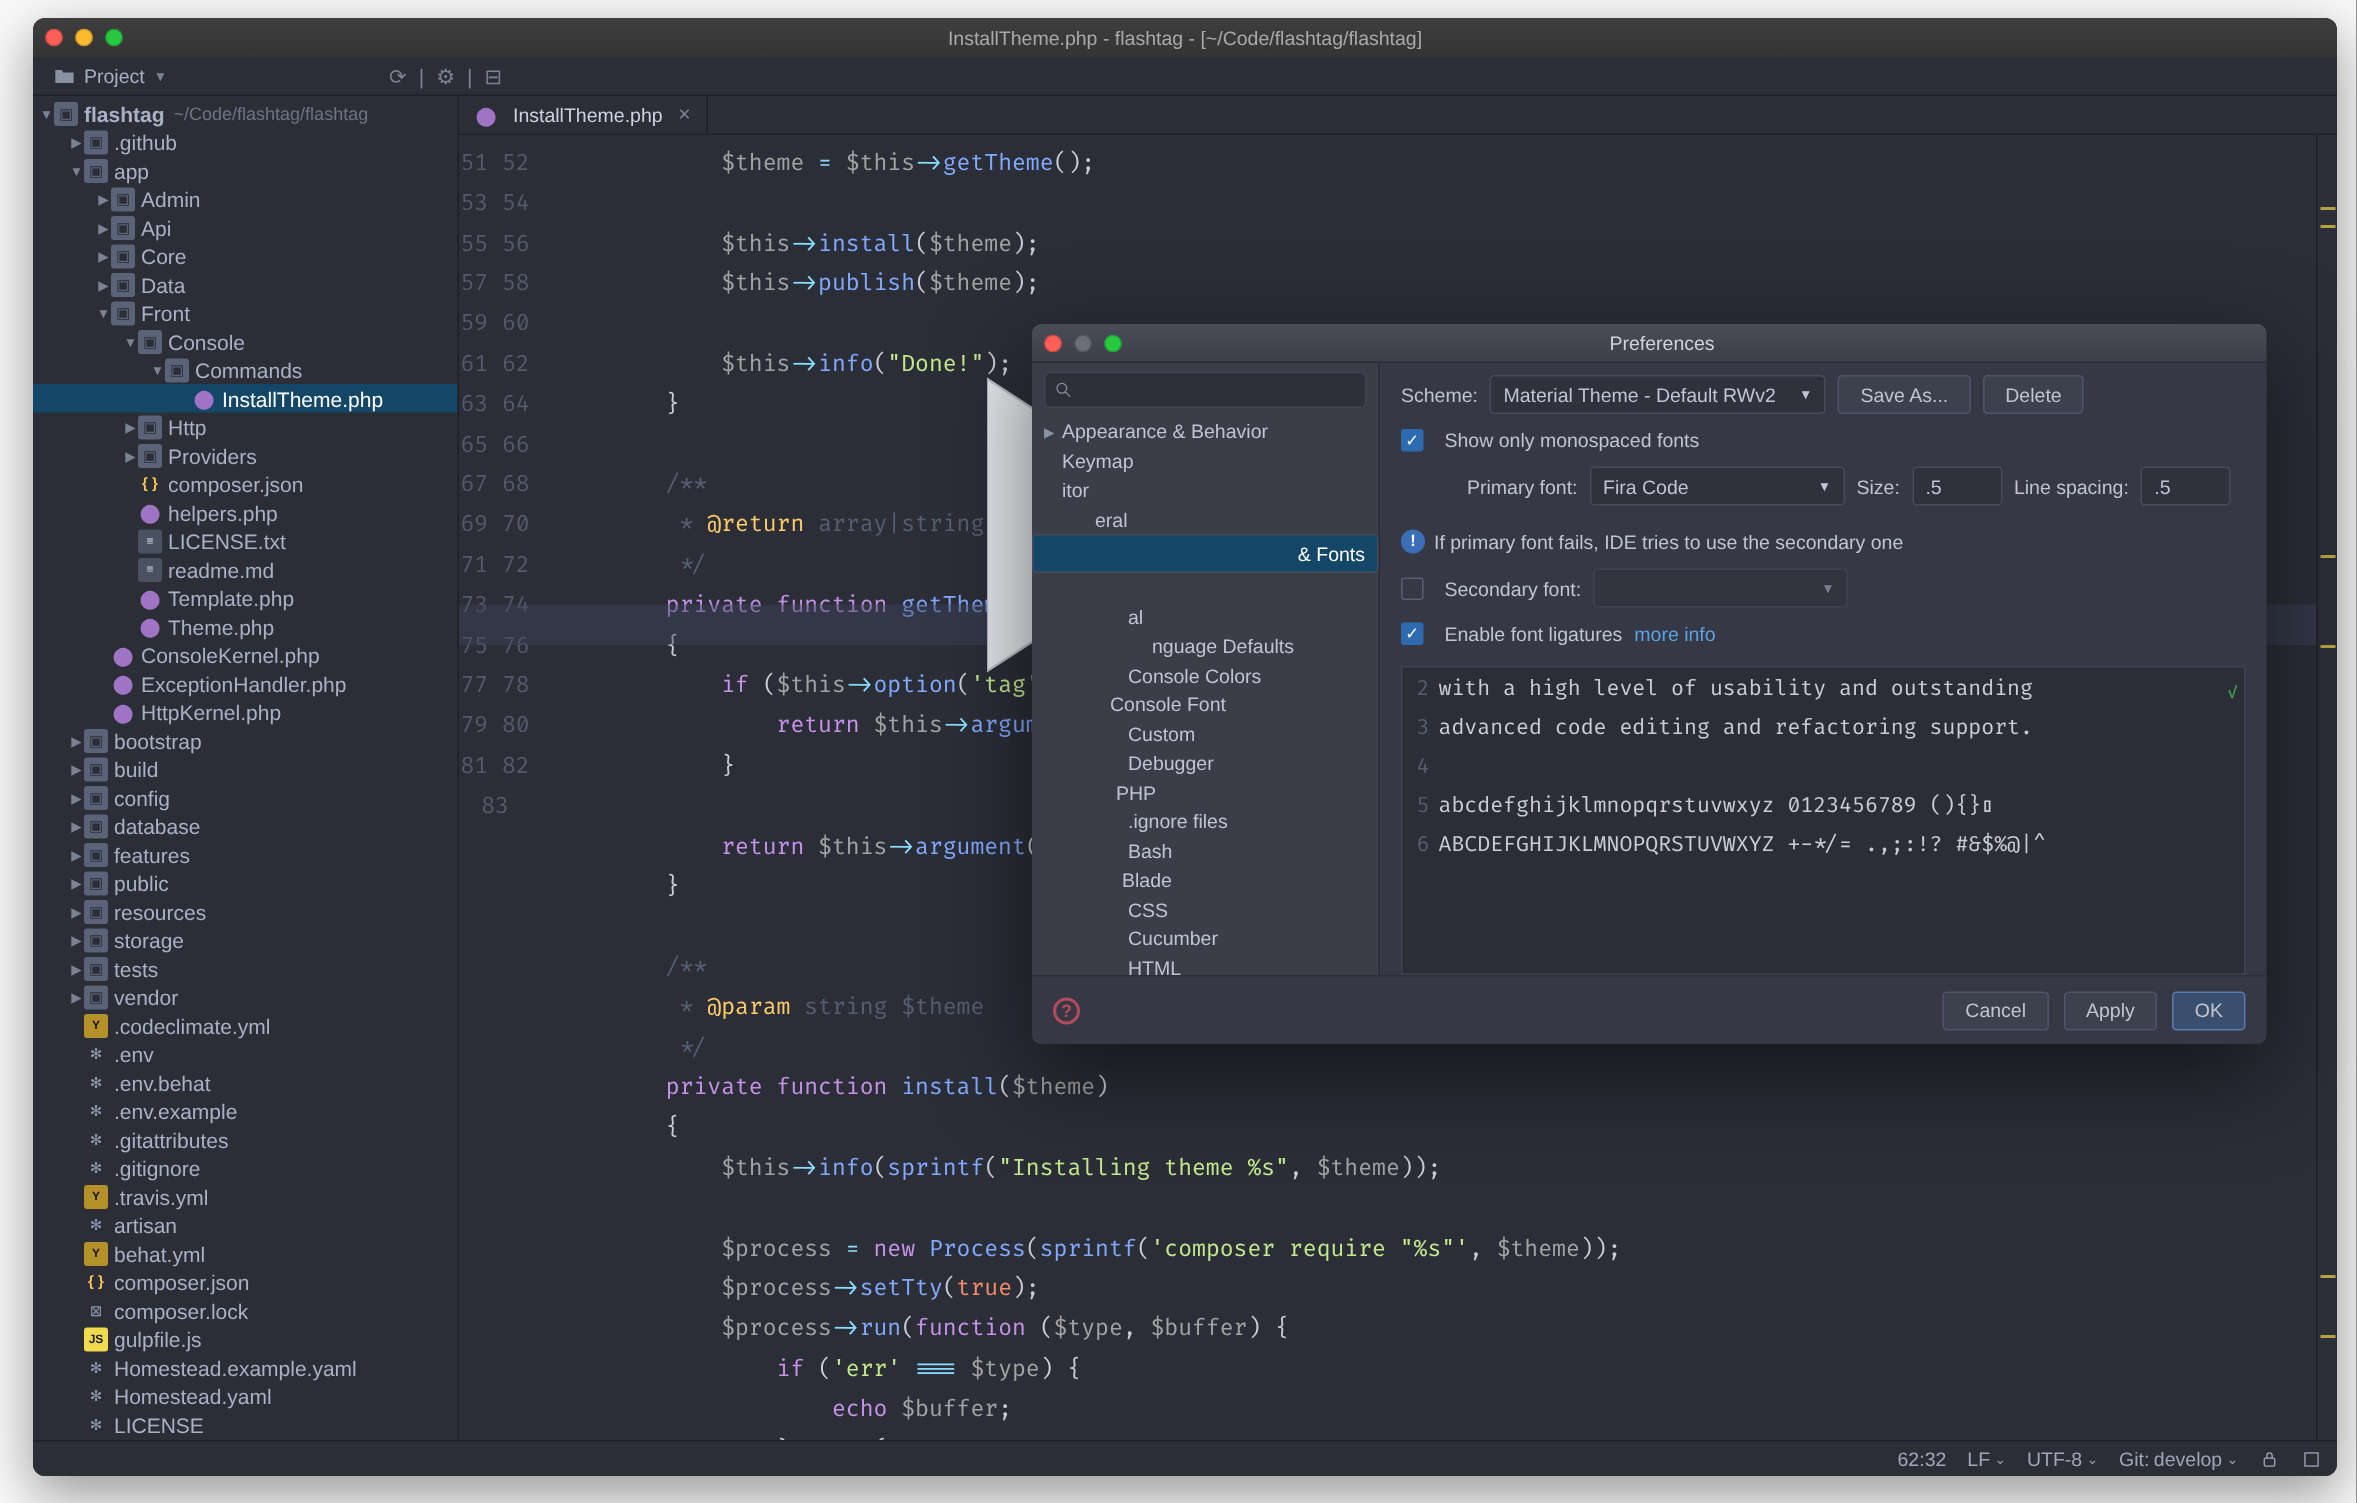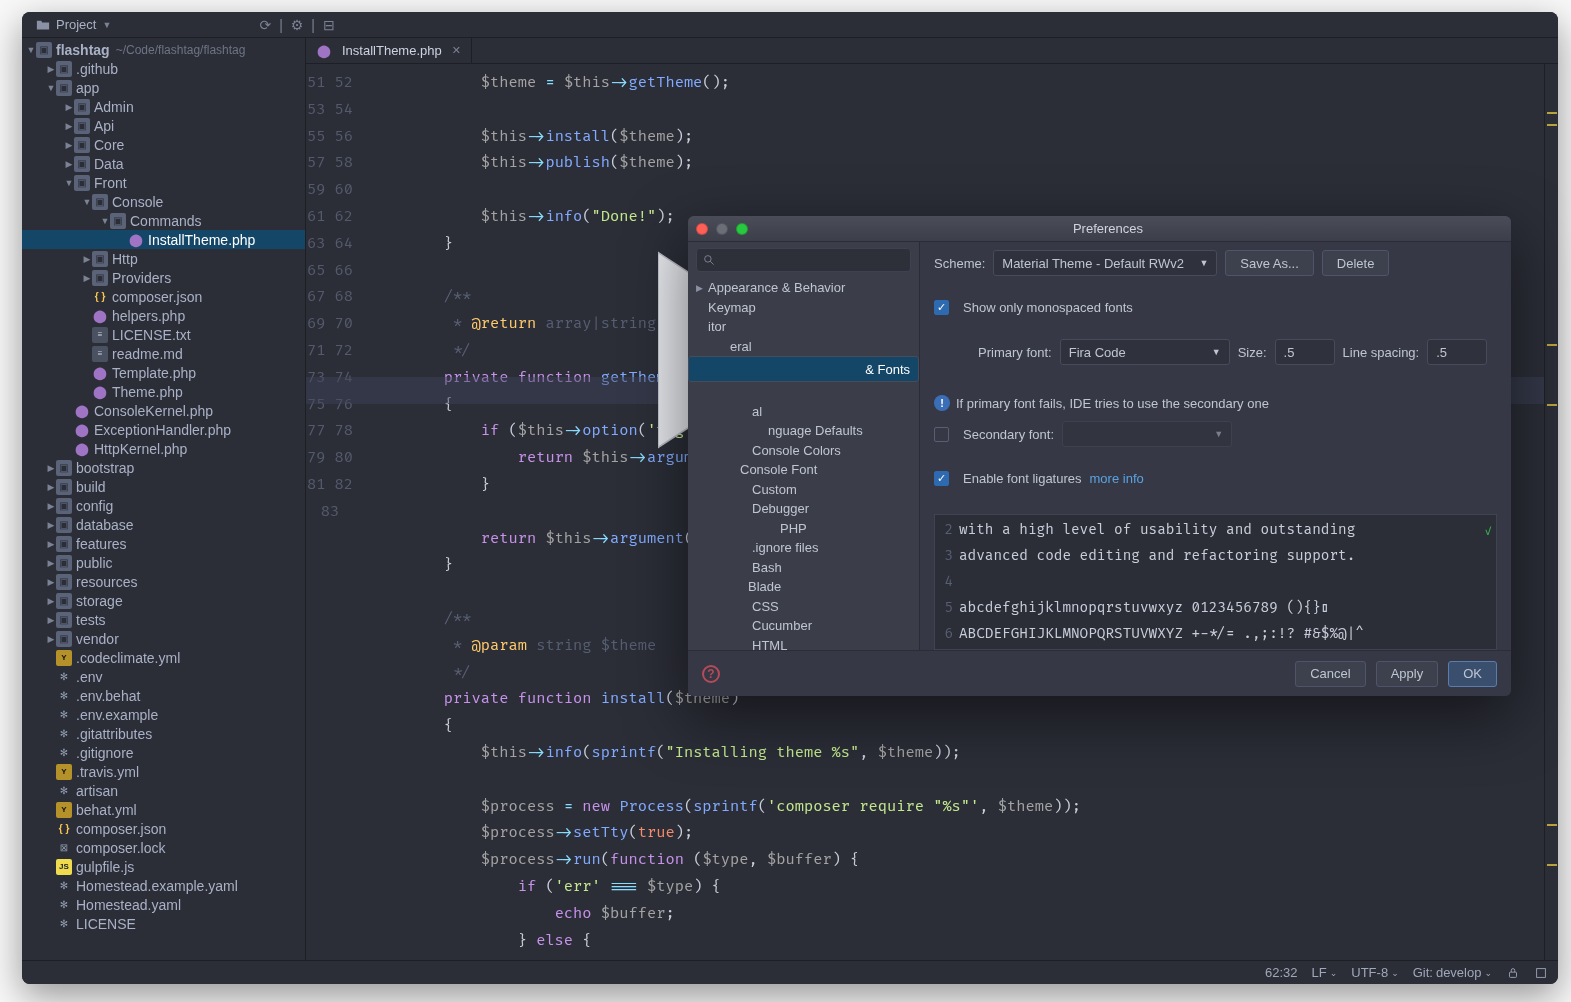--- a/index.html
+++ b/index.html
@@ -49,21 +49,21 @@
 .prefs-left{width:232px;background:#3b3d49;border-right:1px solid #2a2c37;display:flex;flex-direction:column}
 .prefs-search{margin:6px 8px;background:#2d2f39;border:1px solid #3f4250;border-radius:4px;height:24px;display:flex;align-items:center;padding:0 6px;color:#8a91a4}
 .prefs-search svg{width:13px;height:13px;margin-right:4px}
 .prefs-tree{flex:1;overflow:hidden}
 .pt-row{height:19.5px;display:flex;align-items:center;padding-left:8px;cursor:pointer;white-space:nowrap}
 .pt-row.sel{background:#144667;color:#fff}
 .pt-row .arw{width:12px;font-size:9px;color:#8a91a4}
 .prefs-right{flex:1;display:flex;flex-direction:column;padding:8px 14px 0 14px}
 .crumb{font-size:13px;color:#d4d9e4;font-weight:bold;margin-bottom:8px}
 .crumb .sep{color:#8a91a4;margin:0 4px}
-.row{display:flex;align-items:center;gap:8px;margin-bottom:24px}
+.row{display:flex;align-items:center;gap:8px;margin-bottom:10px}
 .sel{background:#2f313c;border:1px solid #484b5a;border-radius:3px;height:26px;display:flex;align-items:center;padding:0 8px;min-width:60px;justify-content:space-between}
 .btn{background:#3d404d;border:1px solid #50546a;border-radius:3px;height:26px;padding:0 14px;display:flex;align-items:center;cursor:pointer}
 .btn.sel-primary{background:#3a4f6d;border-color:#5a7db0}
 .chk{width:15px;height:15px;border:1px solid #5a5e72;border-radius:2px;display:inline-flex;align-items:center;justify-content:center;margin-right:6px}
 .chk.on{background:#2d6ab0;border-color:#2d6ab0;color:#fff;font-size:11px}
 .label{color:#bfc5d2}
 .section-lbl{color:#9aa0b3;margin:4px 0 8px 0}
 .info-row{display:flex;align-items:center;gap:6px;margin:6px 0 10px 0}
 .info-circ{width:16px;height:16px;border-radius:50%;background:#3a6fb8;color:#fff;font-size:11px;font-weight:bold;display:flex;align-items:center;justify-content:center}
 .link{color:#5aa3e0;cursor:pointer}
@@ -75,20 +75,28 @@
 .help-circ{width:18px;height:18px;border:2px solid #b54b5a;border-radius:50%;color:#b54b5a;display:flex;align-items:center;justify-content:center;font-size:12px;font-weight:bold;margin-right:auto}
 .statusbar{height:24px;background:#2B2D37;border-top:1px solid #1e1f26;display:flex;align-items:center;justify-content:flex-end;padding:0 10px;gap:14px;color:#a0a7ba;font-size:13px}
 .statusbar .sl{display:flex;align-items:center;gap:3px}
 .db-ic{width:14px;height:14px}
 .hl-line{position:absolute;left:0;right:14px;height:27px;background:rgba(62,68,90,0.45);z-index:0}
 </style>
 </head>
 <body>
 
 <div class="window">
+  <div class="titlebar">
+    <div class="tl-dots">
+      <div class="dot r"></div>
+      <div class="dot y"></div>
+      <div class="dot g"></div>
+    </div>
+    <div class="tl-title">InstallTheme.php - flashtag - [~/Code/flashtag/flashtag]</div>
+  </div>
 
   <div class="toolbar">
     <div class="prj-btn">
       <svg viewBox="0 0 16 16">
           <path fill="#8a91a4" d="M1 3h5l1 2h8v8H1z"></path>
         </svg>
       <span>Project</span>
       <span style="font-size:9px;color:#7b8294">▼</span>
     </div>
     <div class="tb-right">
@@ -522,21 +530,21 @@
             <span>Console Font</span>
           </div>
           <div class="pt-row" style="padding-left: 52px;">
             <span class="arw"></span>
             <span>Custom</span>
           </div>
           <div class="pt-row" style="padding-left: 52px;">
             <span class="arw"></span>
             <span>Debugger</span>
           </div>
-          <div class="pt-row" style="padding-left: 80px;">
+          <div class="pt-row" style="padding-left: 44px;">
             <span class="arw"></span>
             <span>PHP</span>
           </div>
           <div class="pt-row" style="padding-left: 52px;">
             <span class="arw"></span>
             <span>.ignore files</span>
           </div>
           <div class="pt-row" style="padding-left: 52px;">
             <span class="arw"></span>
             <span>Bash</span>

